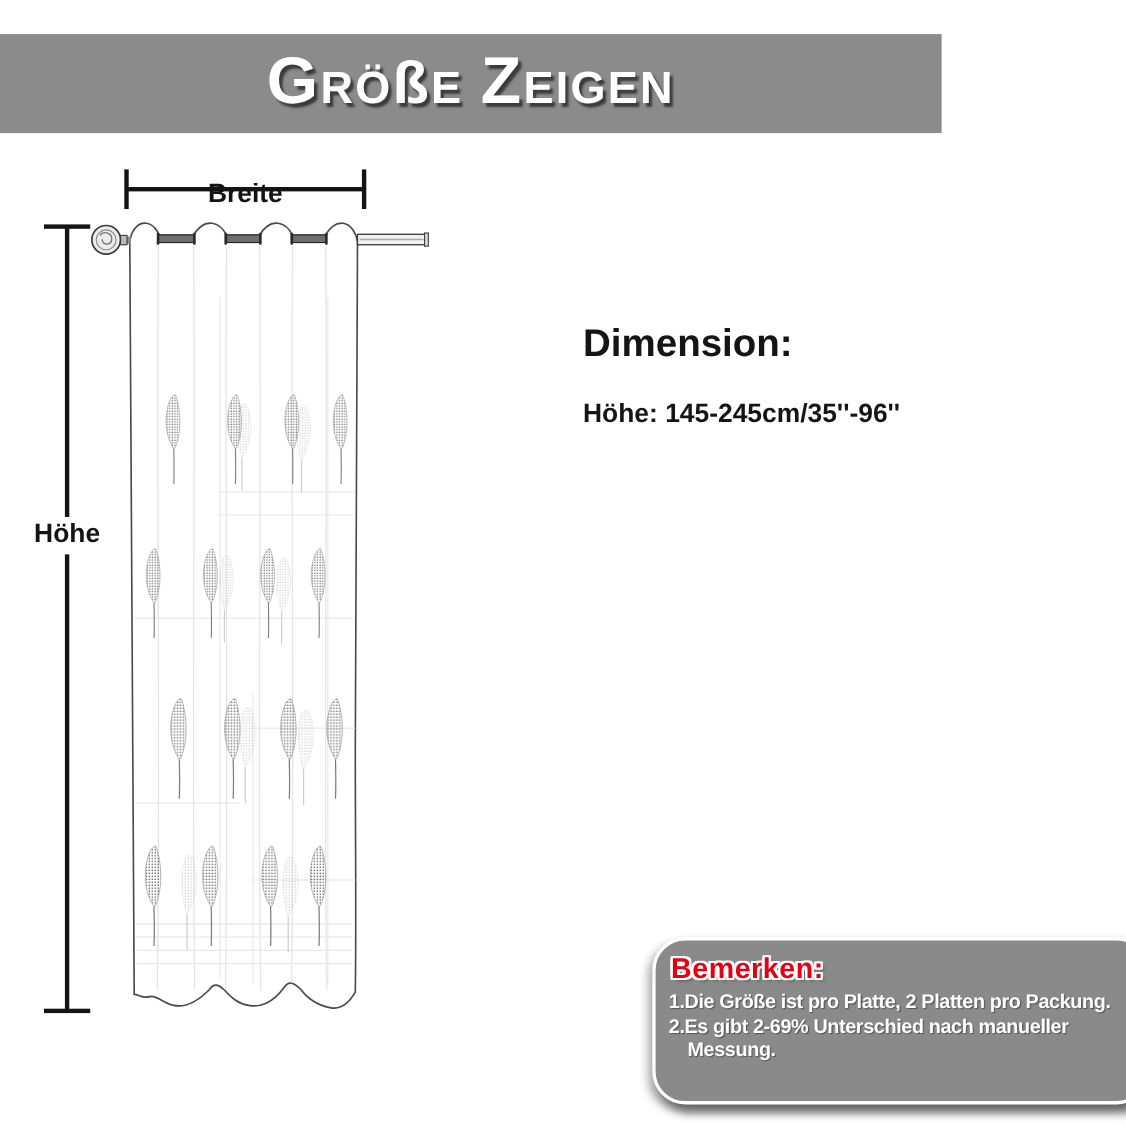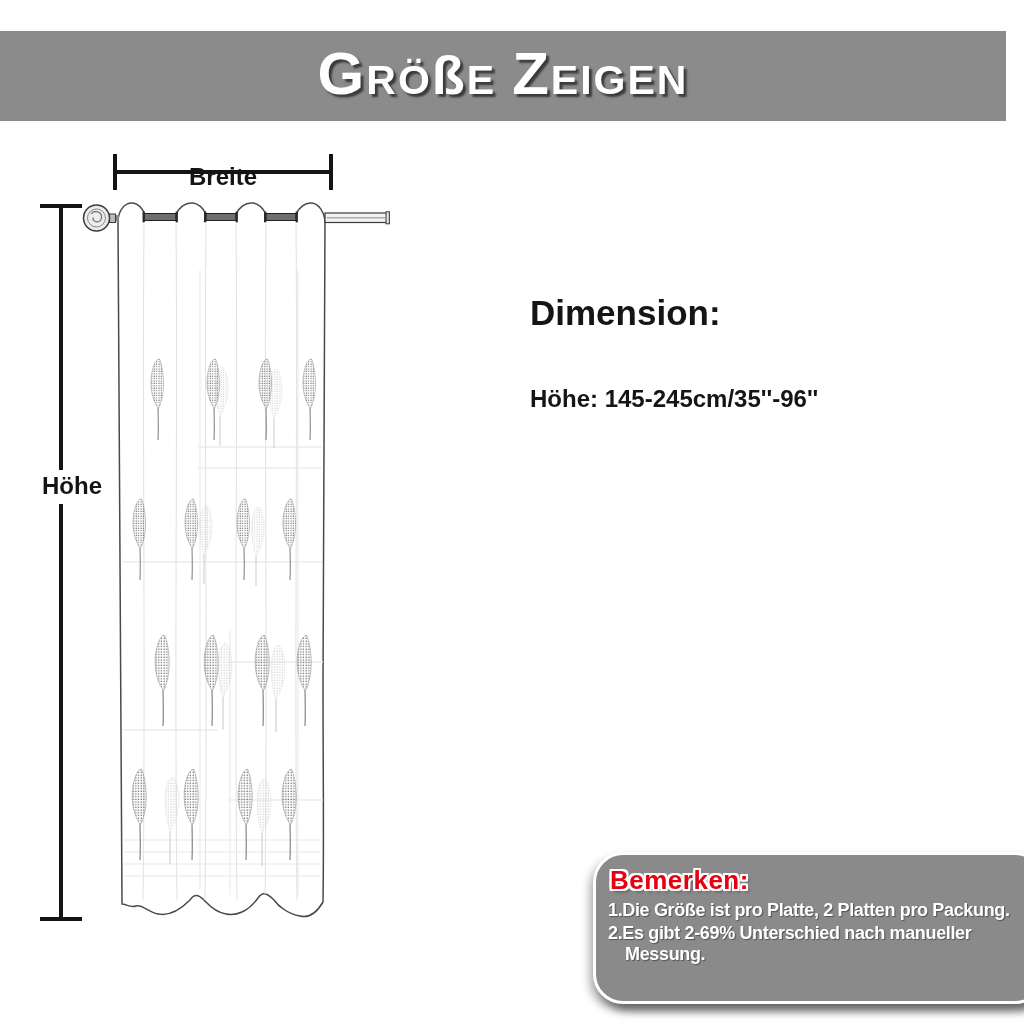--- a/index.html
+++ b/index.html
@@ -1,37 +1,37 @@
 <!DOCTYPE html>
 <html><head>
 <meta charset="utf-8">
 <style>
   html,body{margin:0;padding:0;background:#fff;}
   .page{position:relative;width:1024px;height:1024px;background:#ffffff;overflow:hidden;
         font-family:"Liberation Sans", sans-serif;}
 
   
-  .banner{position:absolute;left:0;top:31px;width:1006px;height:90px;background:#8b8b8b;}
+  .banner{position:absolute;left:0;top:31px;width:856px;height:90px;background:#8b8b8b;}
   .banner h1{margin:0;height:90px;line-height:86px;text-align:center;color:#ffffff;
              font-weight:bold;letter-spacing:2px;
              text-shadow:3px 3px 2px rgba(55,55,55,0.95);}
   .t-big{font-size:60px;}
   .t-mid{font-size:54px;}
   .t-sm{font-size:41px;}
   .t-gap{display:inline-block;width:16px;}
 
   
   .dl{position:absolute;background:#141414;}
   .dim-label{position:absolute;color:#141414;font-weight:bold;font-size:24px;}
   #breite-label{left:115px;top:143px;width:216px;text-align:center;margin-top:20px;}
-  #hoehe-label{left:39px;top:472px;width:66px;text-align:center;}
+  #hoehe-label{left:28px;top:472px;width:66px;text-align:center;}
 
   
   .dims{position:absolute;left:530px;top:293px;color:#151515;}
-  .dims h2{margin:0 0 52px 0;font-size:35px;font-weight:bold;}
+  .dims h2{margin:0 0 30px 0;font-size:35px;font-weight:bold;}
   .dims p{margin:0 0 10px 0;font-size:24px;font-weight:bold;}
 
   
   .notes{position:absolute;left:593px;top:852px;width:452px;height:152px;box-sizing:border-box;
          background:#8a8a8a;border:3px solid #ffffff;border-radius:30px;
          box-shadow:6px 7px 9px rgba(45,45,45,0.6), -4px 6px 8px rgba(80,80,80,0.4);
          padding:10px 4px 8px 12px;}
   .notes h3{margin:0 0 4px 2px;font-size:26px;font-weight:bold;color:#e60012;letter-spacing:0.5px;
             text-shadow:-2px -2px 0 #fff,2px -2px 0 #fff,-2px 2px 0 #fff,2px 2px 0 #fff,
                         0 -2px 0 #fff,0 2px 0 #fff,-2px 0 0 #fff,2px 0 0 #fff,

